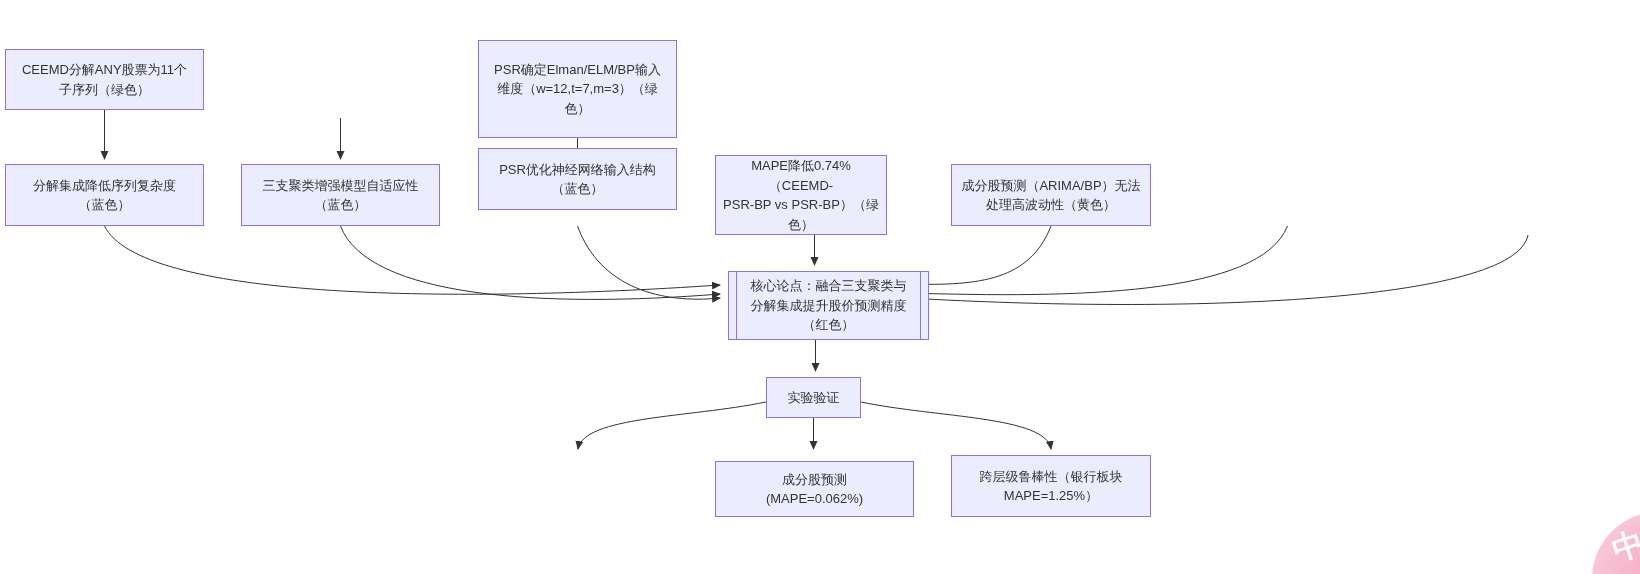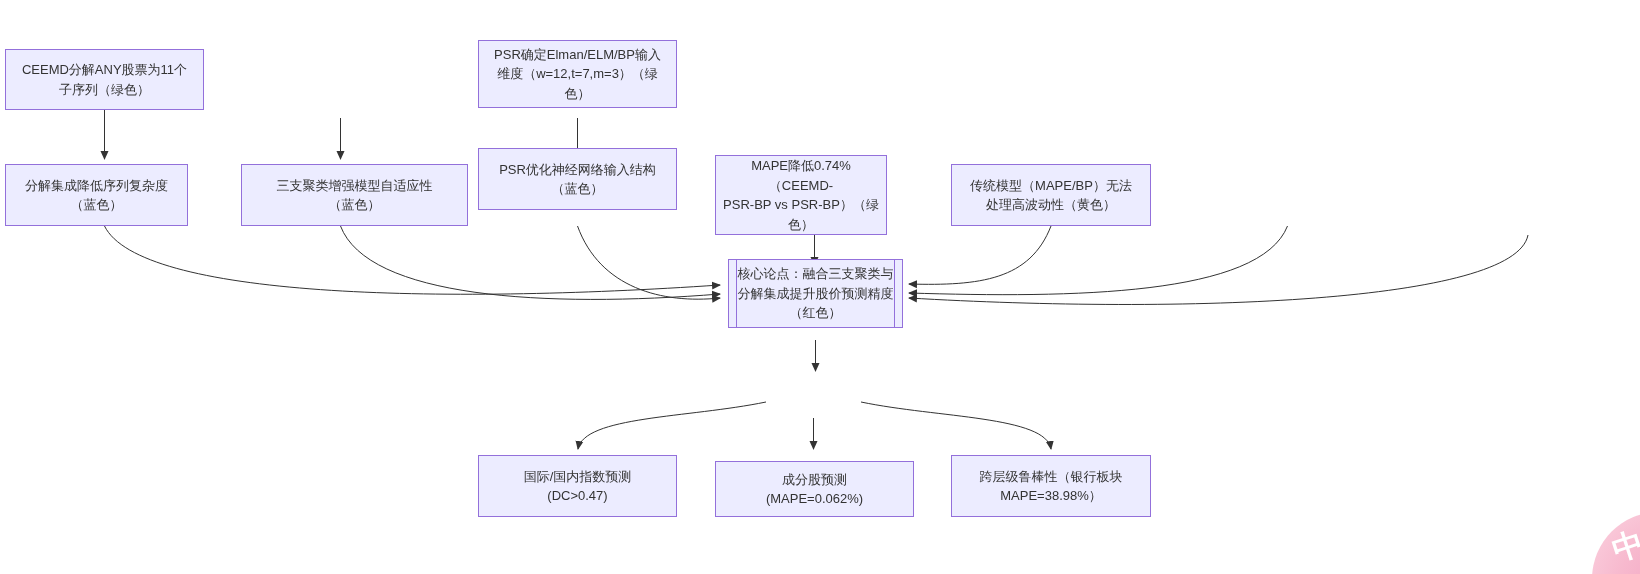--- a/index.html
+++ b/index.html
@@ -64,65 +64,64 @@
       <path d="M766,402 C688,418 584,416 578,449" marker-end="url(#arrow)"></path>
       <path d="M813.5,418 L813.5,449" marker-end="url(#arrow)"></path>
       <path d="M861,402 C938,418 1046,416 1051,449" marker-end="url(#arrow)"></path>
     </g>
   </svg>
 
   <div class="node" style="left:5px;top:49px;width:199px;height:61px">
     <span class="label">CEEMD分解ANY股票为11个
 子序列（绿色）</span>
   </div>
-  <div class="node" style="left:478px;top:40px;width:199px;height:68px">
+  <div class="node" style="left:478px;top:40px;width:199px;height:98px">
     <span class="label">PSR确定Elman/ELM/BP输入
 维度（w=12,t=7,m=3）（绿
 色）</span>
   </div>
 
-  <div class="node" style="left:5px;top:164px;width:183px;height:62px">
+  <div class="node" style="left:5px;top:164px;width:199px;height:62px">
     <span class="label">分解集成降低序列复杂度
 （蓝色）</span>
   </div>
-  <div class="node" style="left:241px;top:164px;width:227px;height:62px">
+  <div class="node" style="left:241px;top:164px;width:199px;height:62px">
     <span class="label">三支聚类增强模型自适应性
 （蓝色）</span>
   </div>
   <div class="node" style="left:478px;top:148px;width:199px;height:62px">
     <span class="label">PSR优化神经网络输入结构
 （蓝色）</span>
   </div>
   <div class="node" style="left:715px;top:155px;width:172px;height:80px">
     <span class="label">MAPE降低0.74%（CEEMD-
 PSR-BP vs PSR-BP）（绿
 色）</span>
   </div>
   <div class="node" style="left:951px;top:164px;width:200px;height:62px">
-    <span class="label">传统模型（MAPE/BP）无法
+    <span class="label">成分股预测（ARIMA/BP）无法
 处理高波动性（黄色）</span>
   </div>
 
-  <div class="node subroutine" style="left:728px;top:259px;width:175px;height:69px">
+  <div class="node subroutine" style="left:728px;top:271px;width:201px;height:69px">
     <span class="label">核心论点：融合三支聚类与
 分解集成提升股价预测精度
 （红色）</span>
   </div>
 
+  <div class="node" style="left:766px;top:377px;width:95px;height:41px">
+    <span class="label">实验验证</span>
+  </div>
 
-  <div class="node" style="left:478px;top:455px;width:199px;height:62px">
-    <span class="label">国际/国内指数预测
-(DC&gt;0.47)</span>
-  </div>
   <div class="node" style="left:715px;top:461px;width:199px;height:56px">
     <span class="label">成分股预测
 (MAPE=0.062%)</span>
   </div>
   <div class="node" style="left:951px;top:455px;width:200px;height:62px">
     <span class="label">跨层级鲁棒性（银行板块
-MAPE=38.98%）</span>
+MAPE=1.25%）</span>
   </div>
 
   <div class="badge">
     <span class="badge-label">中A</span>
   </div>
 
 </div>
 
 </body></html>

